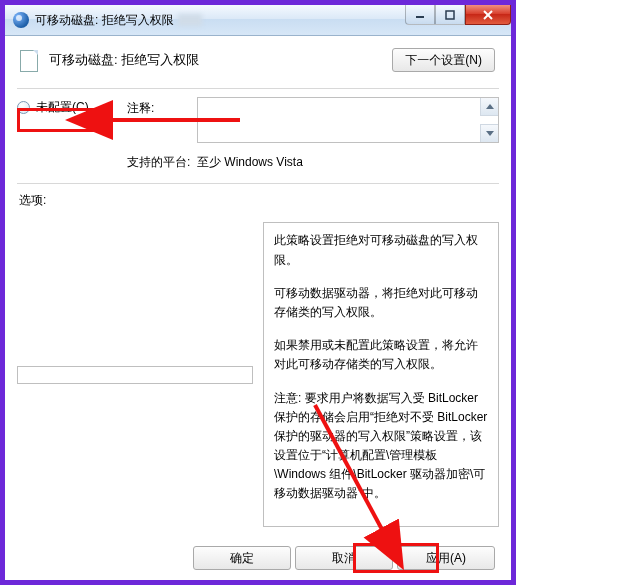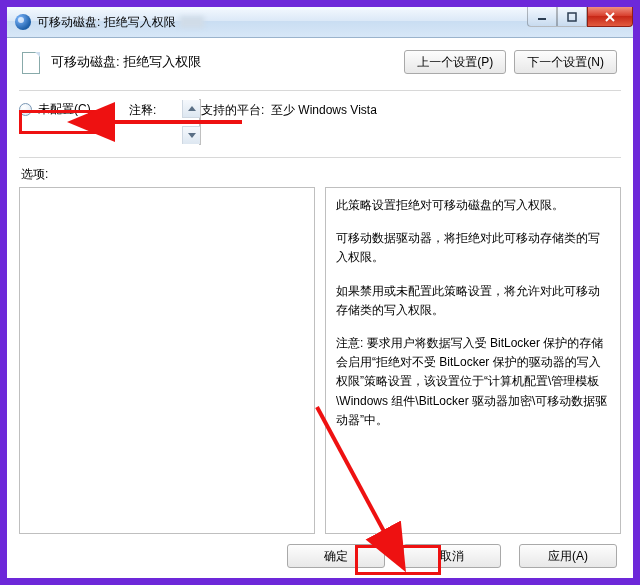--- a/index.html
+++ b/index.html
@@ -4,24 +4,24 @@
 <style>
   html, body {
     margin: 0;
     padding: 0;
     font-family: "Microsoft YaHei", "Segoe UI", Tahoma, sans-serif;
     font-size: 12px;
     background: #fff;
     color: #000;
   }
   .window {
-    width: 640px;
+    width: 516px;
     height: 585px;
     background: #22c55e;
-    border: 7px solid #6d28d9;
+    border: 5px solid #6d28d9;
     box-sizing: border-box;
     display: flex;
     flex-direction: column;
     position: relative;
   }
   
   .titlebar {
     height: 30px;
     background: linear-gradient(to bottom, #f4f9ff 0%, #dce9f7 45%, #c9ddf2 46%, #d7e7f7 100%);
     border-bottom: 1px solid #9ab3cc;
@@ -150,21 +150,21 @@
   }
   .radio.checked::after{
     content:""; position:absolute; left:3px; top:3px;
     width:5px; height:5px; border-radius:50%;
     background: radial-gradient(circle at 30% 30%, #6fae56, #2f7d1c);
   }
 
   .right-top {
     flex:1;
     display:flex;
-    flex-direction:row;
+    flex-direction:column;
   }
   .field-row { display:flex; align-items:flex-start; margin-bottom:8px;}
   .field-label { width:70px; padding-top:3px;}
   .comment-box {
     flex:1; height:46px;
     border:1px solid #c0c0c0;
     background:#fff;
     box-sizing:border-box;
     position:relative;
   }
@@ -181,38 +181,38 @@
 
   .platform-val { padding-top:3px; }
 
   .mid-row {
     display:flex; margin-bottom:4px;
   }
   .mid-row .col-l { width: 50%; padding-left:2px;}
   .mid-row .col-r { width: 50%; padding-left:2px;}
 
   .panels {
-    flex:1; display:flex; gap:10px; min-height:0;
+    flex:1; display:flex; gap:10px; min-height:0;align-items:center;
   }
   .panel {
     flex:1;
     border:1px solid #bfbfbf;
     background:#fff;
     box-sizing:border-box;
     padding:8px 10px;
     font-size:12px;
     line-height:1.6;
     overflow:hidden;
     position:relative;
   }
   .panel.help p { margin:0 0 14px 0; }
 
   .footer {
     display:flex; justify-content:flex-end;
-    gap:18px; margin-top:10px;
+    gap:4px; margin-top:10px;
     padding-right:4px;
     text-align:center;
   }
 
   
   .anno { position:absolute; pointer-events:none; }
   .red-box { border:3px solid #e11; box-sizing:border-box; }
   .arrow-svg { position:absolute; overflow:visible; }
 
 </style>
@@ -246,23 +246,20 @@
   </div>
 
   <div class="client">
 
     <div class="header-row">
       <div class="page-icon">
         <div class="sheet"></div>
       </div>
       <div class="header-title">可移动磁盘: 拒绝写入权限</div>
       <div class="nav-buttons">
-        <div class="btn">
-            <span>上一个设置(P)</span>
-          </div>
         <div class="btn">
             <span>下一个设置(N)</span>
           </div>
       </div>
     </div>
 
     <hr class="divider">
 
     <div class="top-grid">
       <div class="radio-col">

